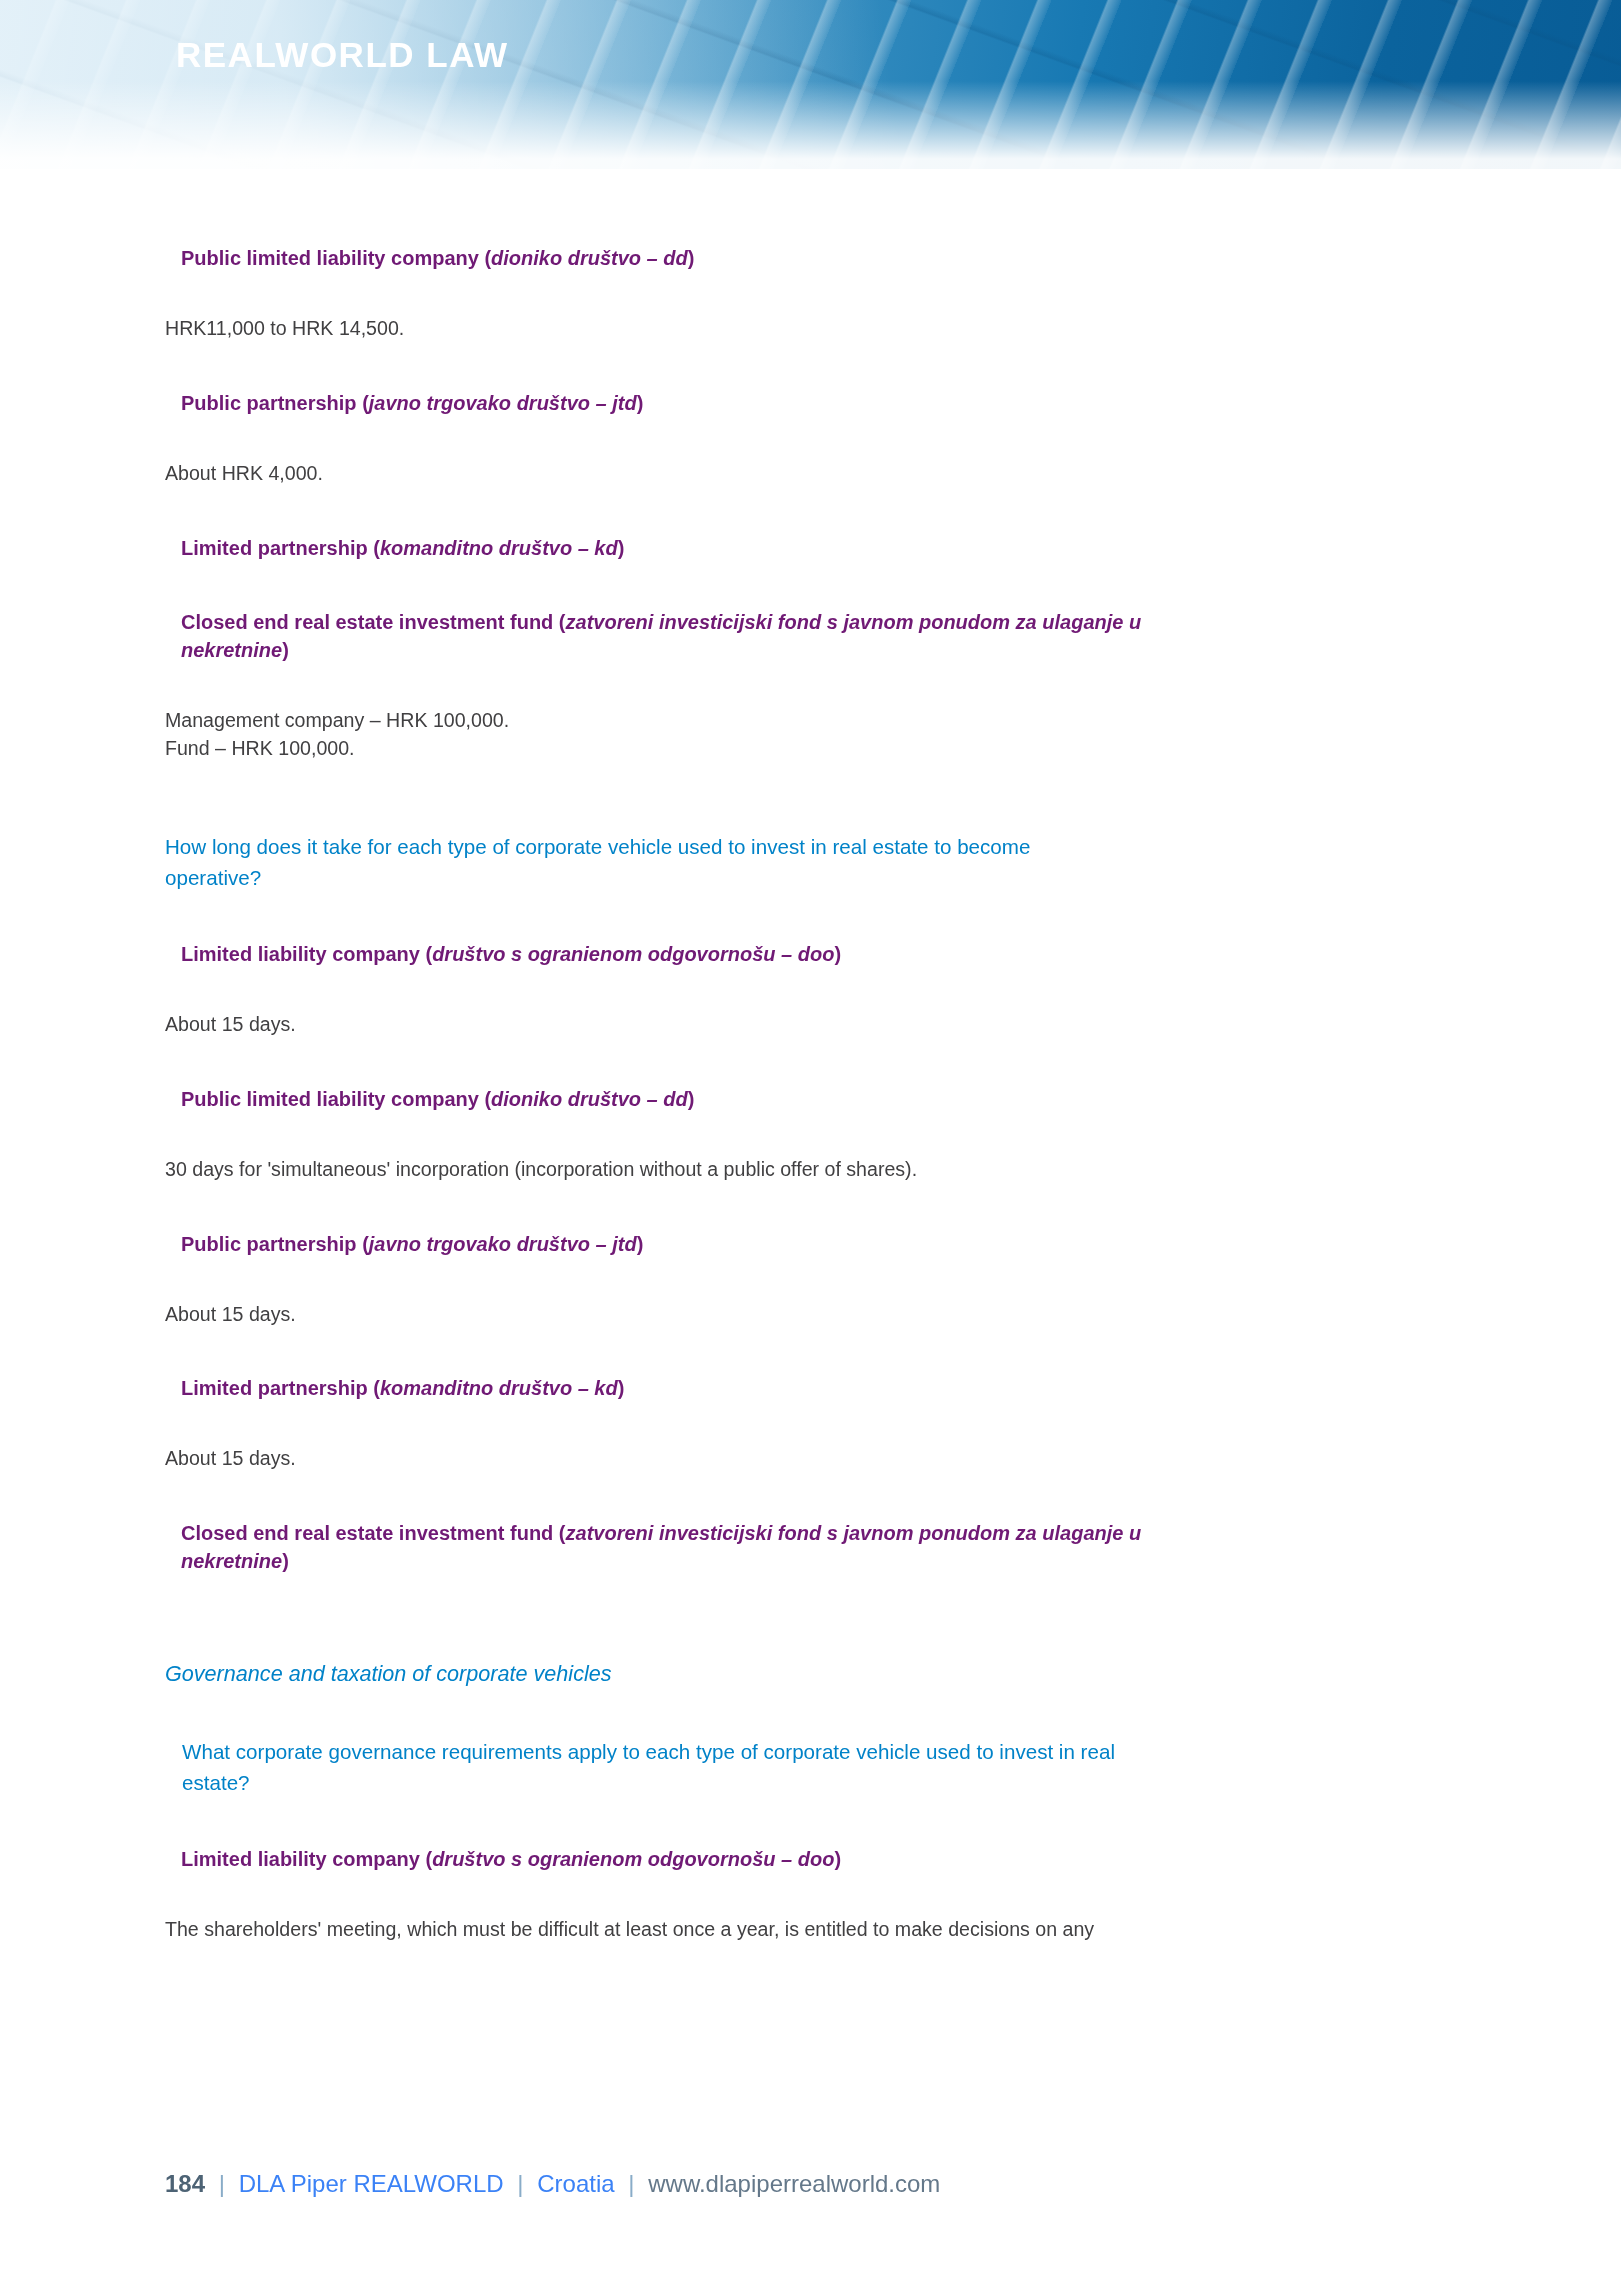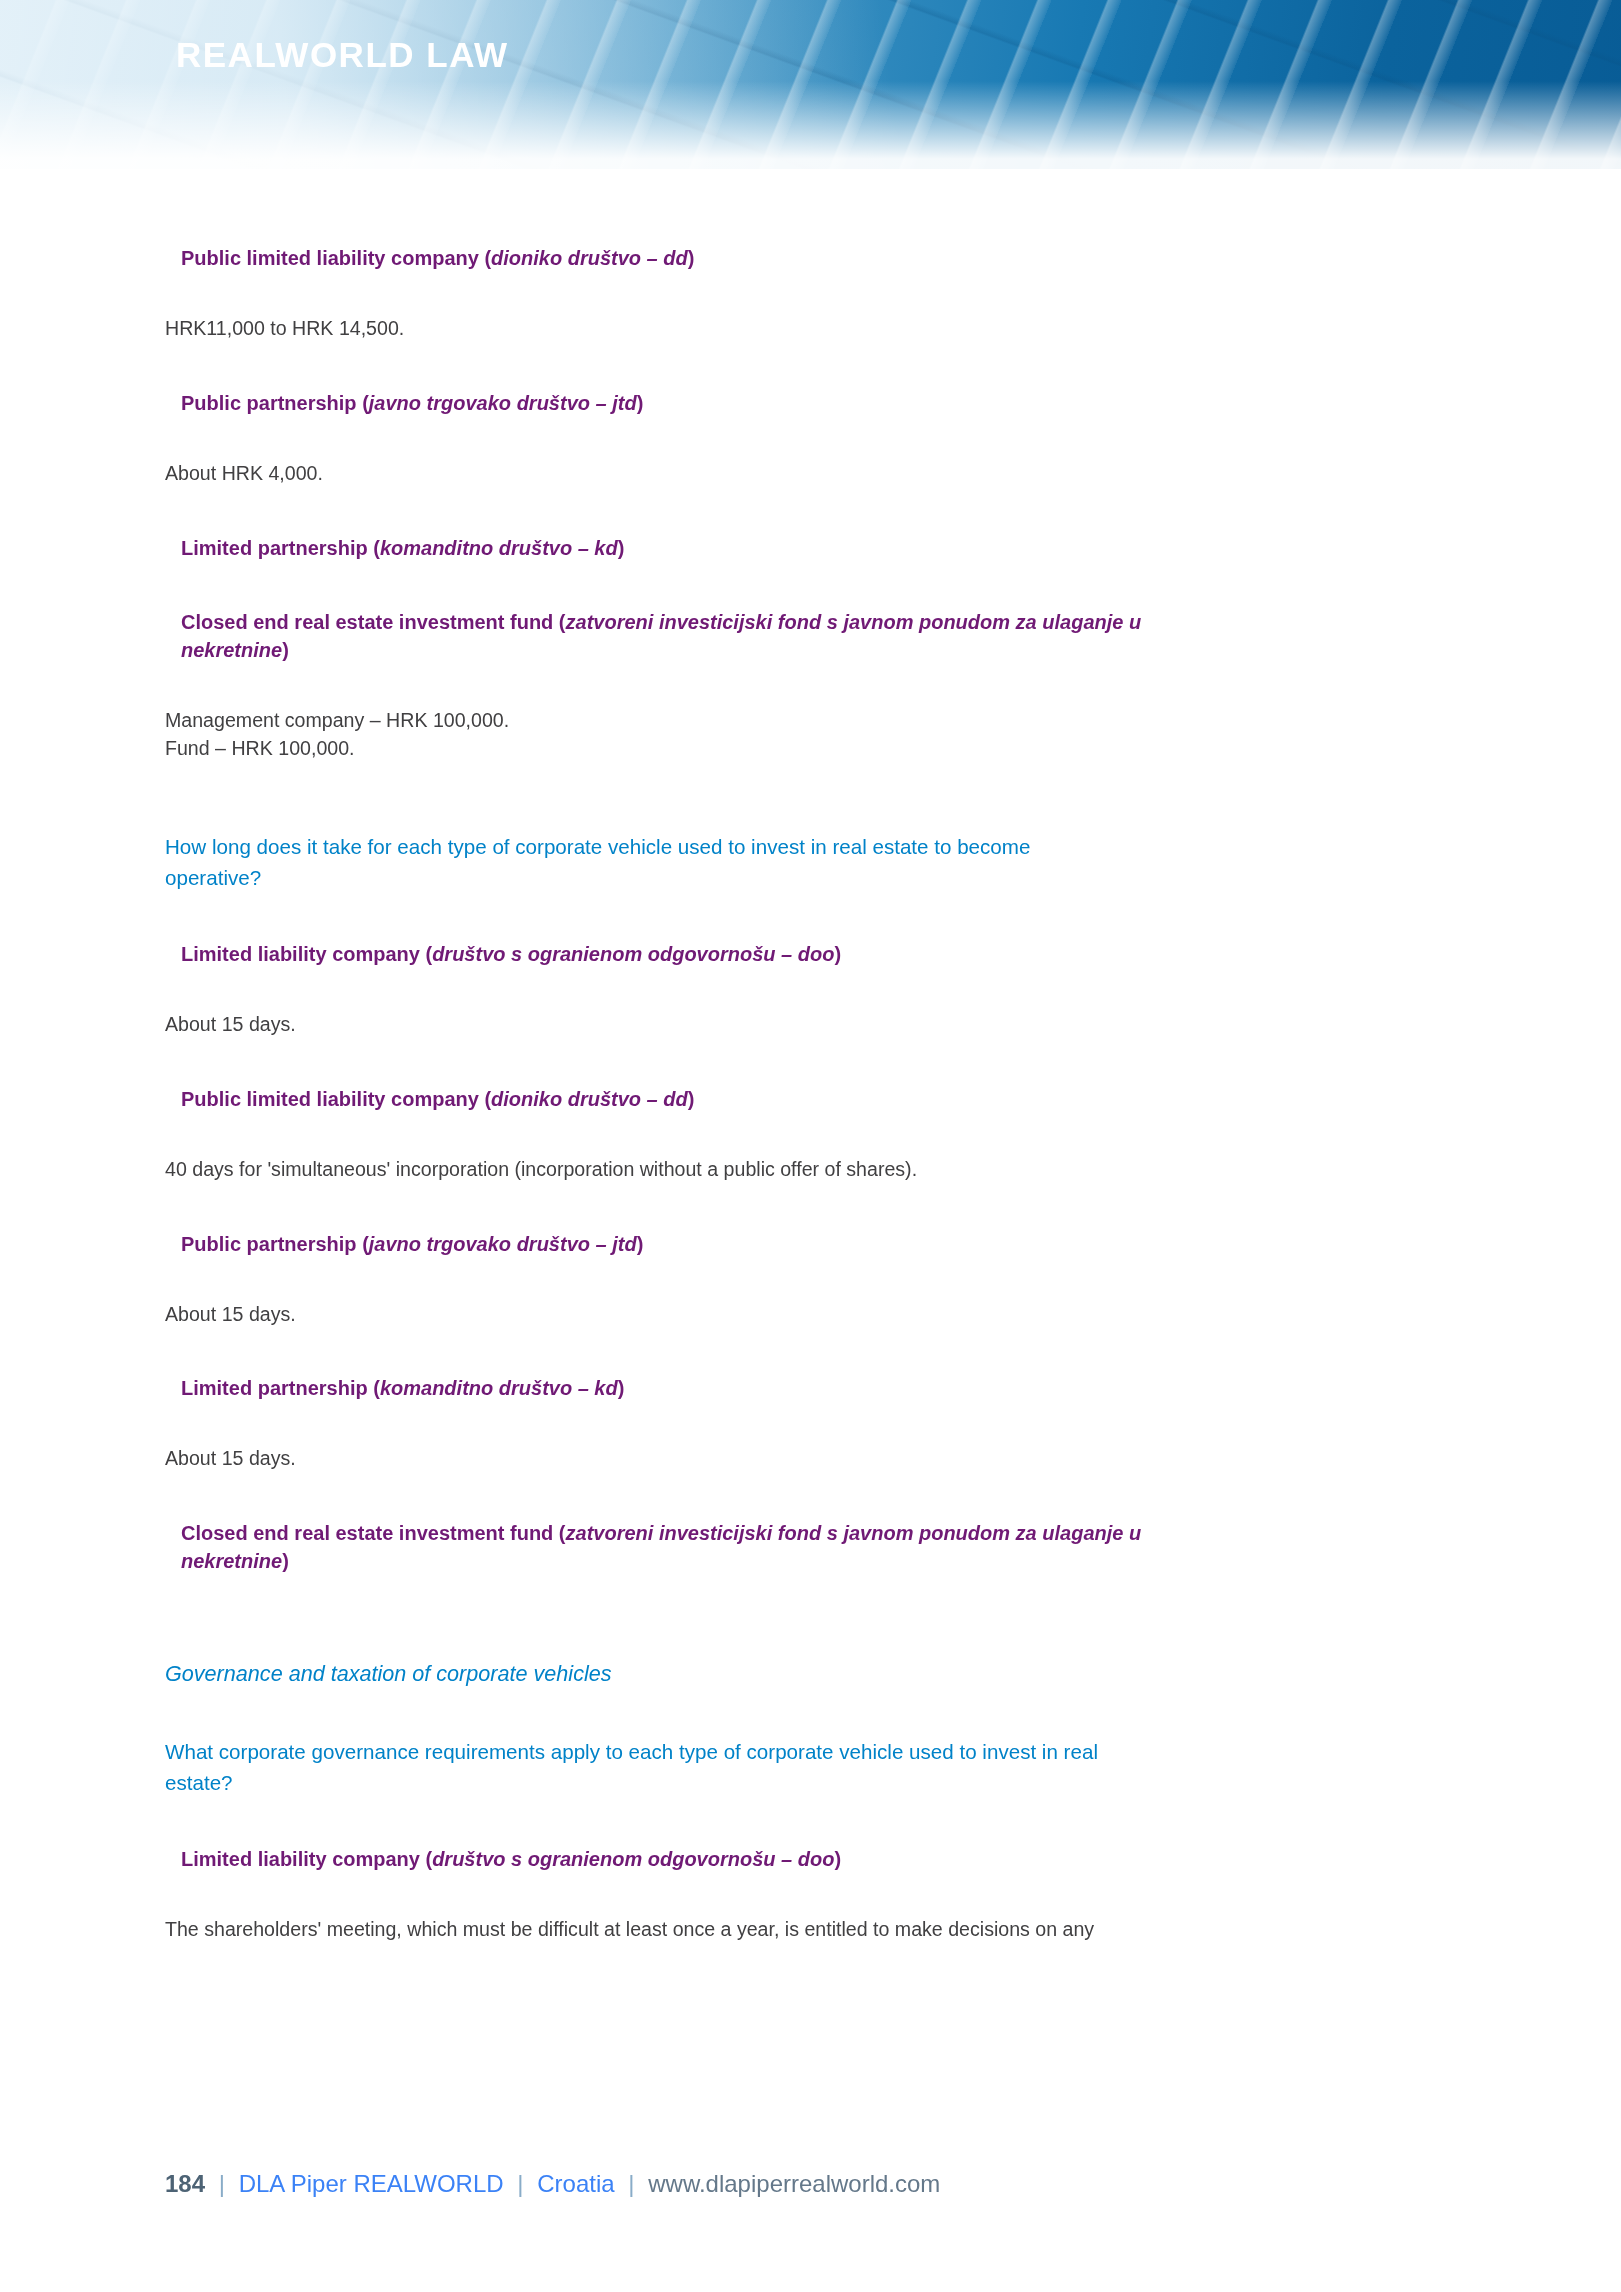--- a/index.html
+++ b/index.html
@@ -90,20 +90,21 @@
     margin: 84px 0 0 0;
     max-width: 1176px;
     font-size: 21.6px;
     line-height: 1.35;
     font-weight: normal;
     font-style: italic;
     color: #0082c8;
   }
   .section-title + .question {
     margin-top: 49px;
+    margin-left: 17px;
   }
 
   
   .footer {
     position: absolute;
     left: 165px;
     top: 2154px;
     display: flex;
     align-items: baseline;
     gap: 13.7px;
@@ -139,21 +140,21 @@
     <p class="para">HRK11,000 to HRK 14,500.</p>
     <h3 class="subheading"><span>Public partnership (</span><span class="run-italic">javno trgovako društvo – jtd</span><span>)</span></h3>
     <p class="para">About HRK 4,000.</p>
     <h3 class="subheading"><span>Limited partnership (</span><span class="run-italic">komanditno društvo – kd</span><span>)</span></h3>
     <h3 class="subheading"><span>Closed end real estate investment fund (</span><span class="run-italic">zatvoreni investicijski fond s javnom ponudom za ulaganje u nekretnine</span><span>)</span></h3>
     <p class="para">Management company – HRK 100,000.<br>Fund – HRK 100,000.</p>
     <h2 class="question">How long does it take for each type of corporate vehicle used to invest in real estate to become operative?</h2>
     <h3 class="subheading"><span>Limited liability company (</span><span class="run-italic">društvo s ogranienom odgovornošu – doo</span><span>)</span></h3>
     <p class="para">About 15 days.</p>
     <h3 class="subheading"><span>Public limited liability company (</span><span class="run-italic">dioniko društvo – dd</span><span>)</span></h3>
-    <p class="para">40 days for 'simultaneous' incorporation (incorporation without a public offer of shares).</p>
+    <p class="para">30 days for 'simultaneous' incorporation (incorporation without a public offer of shares).</p>
     <h3 class="subheading"><span>Public partnership (</span><span class="run-italic">javno trgovako društvo – jtd</span><span>)</span></h3>
     <p class="para">About 15 days.</p>
     <h3 class="subheading"><span>Limited partnership (</span><span class="run-italic">komanditno društvo – kd</span><span>)</span></h3>
     <p class="para">About 15 days.</p>
     <h3 class="subheading"><span>Closed end real estate investment fund (</span><span class="run-italic">zatvoreni investicijski fond s javnom ponudom za ulaganje u nekretnine</span><span>)</span></h3>
     <h2 class="section-title">Governance and taxation of corporate vehicles</h2>
     <h2 class="question">What corporate governance requirements apply to each type of corporate vehicle used to invest in real estate?</h2>
     <h3 class="subheading"><span>Limited liability company (</span><span class="run-italic">društvo s ogranienom odgovornošu – doo</span><span>)</span></h3>
     <p class="para">The shareholders' meeting, which must be difficult at least once a year, is entitled to make decisions on any</p>
   </main>

